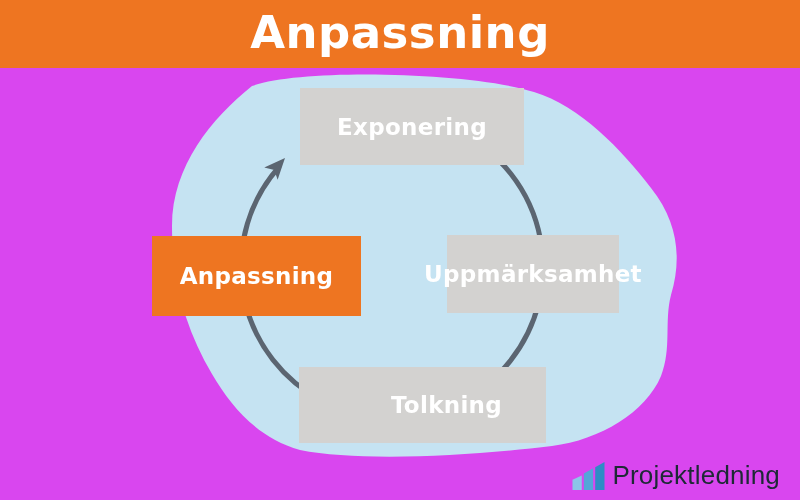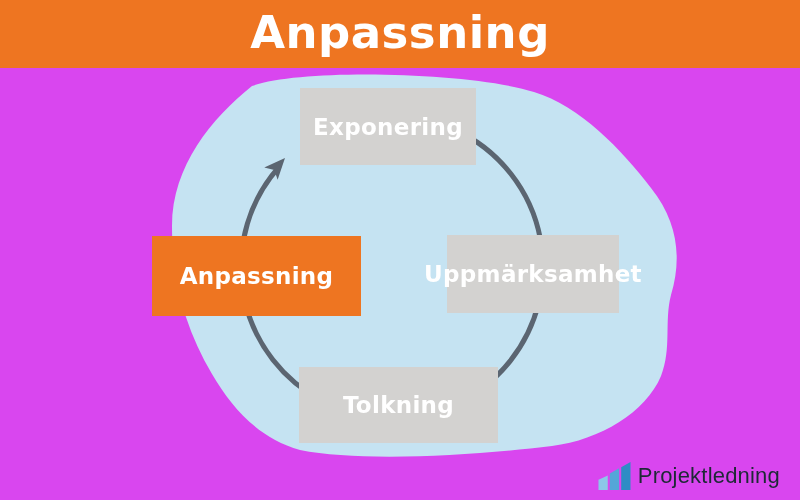--- a/index.html
+++ b/index.html
@@ -43,35 +43,35 @@
     text-align: center;
   }
   .step-box .step-label {
     color: #ffffff;
     font-size: 23px;
     font-weight: 700;
     letter-spacing: 0.3px;
   }
   .box-gray   { background: #d3d2d0; }
   .box-orange { background: #ee7521; }
-  .box-exponering    { left: 300px; top:  88px; width: 176px; height: 77px; }
+  .box-exponering    { left: 300px; top:  88px; width: 224px; height: 77px; }
   .box-uppmarksamhet { left: 447px; top: 235px; width: 172px; height: 78px; }
-  .box-tolkning      { left: 299px; top: 367px; width: 199px; height: 76px; }
+  .box-tolkning      { left: 299px; top: 367px; width: 199px; height: 76px; padding-left: 48px; }
   .box-anpassning    { left: 152px; top: 236px; width: 209px; height: 80px; }
   .brand {
     position: absolute;
     right: 20px; bottom: 9px;
     z-index: 4;
     display: flex;
     align-items: center;
     gap: 5px;
   }
   .brand .brand-name {
     font-family: "Liberation Sans", sans-serif;
-    font-size: 22px;
+    font-size: 26px;
     font-weight: 500;
     color: #1d2935;
     letter-spacing: 0.2px;
   }
 </style>
 </head>
 <body>
 
 <div class="canvas">
 

